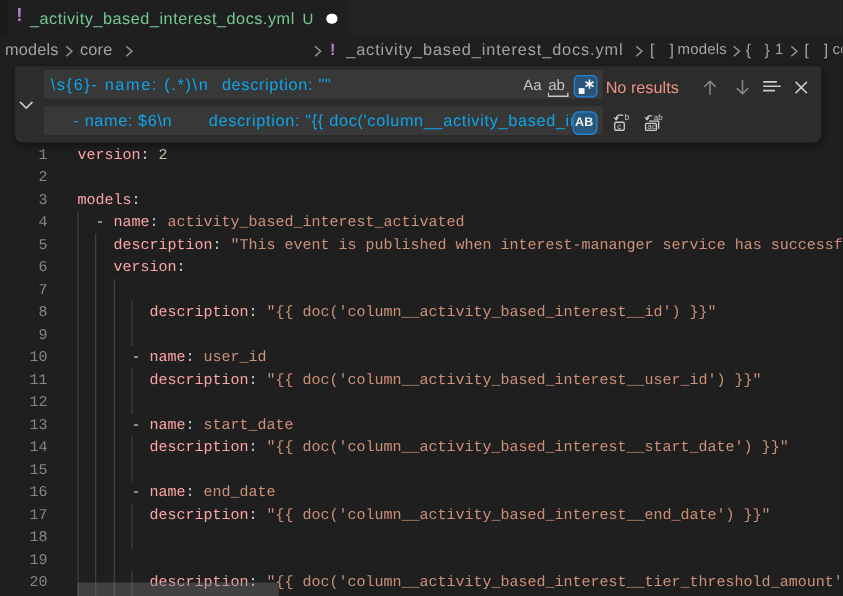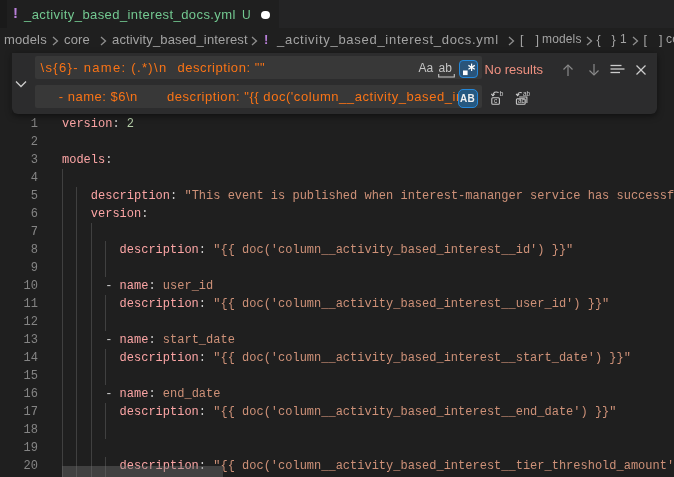--- a/index.html
+++ b/index.html
@@ -39,21 +39,21 @@
   #hscroll { position:absolute; left:62px; top:466px; width:161px; height:11px;
     background:rgba(121,121,121,0.38); z-index:30; }
 
   
   #find { position:absolute; left:12px; top:53px; width:645px; height:61px; background:#2c2c2d;
     border-bottom-left-radius:6px; border-bottom-right-radius:6px;
     box-shadow:0 2px 6px rgba(0,0,0,0.5); z-index:20; }
   #chev { position:absolute; left:1px; top:23px; }
   .inputbox { position:absolute; left:22.5px; width:447px; height:23px; background:#383838;
     border-radius:2px; overflow:hidden; }
-  .inputtext { position:absolute; left:6px; top:4px; font-size:13px; color:#f97316; white-space:pre; }
+  .inputtext { position:absolute; left:6px; top:4px; font-size:13px; color:#0ea5e9; white-space:pre; }
   .optbtn { position:absolute; color:#c5c5c5; font-size:12px; }
   #regexbtn { position:absolute; left:447px; top:6.5px; width:19px; height:18px;
     background:#2a547a; border:1px solid #2488db; border-radius:4px; }
   #noresults { position:absolute; left:472.5px; top:9px; font-size:13px; color:#f09181; }
   .navicon { position:absolute; }
   #abbadge { position:absolute; left:445.5px; top:35.5px; width:20px; height:19.5px; background:#265880;
     border:1px solid #2488db; border-radius:5px; color:#f0f0f0; font-size:10px; font-weight:700;
     text-align:center; line-height:17.5px; letter-spacing:0.2px; }
 </style>
 </head>
@@ -72,21 +72,20 @@
 
   <div id="crumbs">
     <span class="it" style="left:4px">models</span>
     <svg class="csep" style="left:51px" width="8" height="10" viewBox="0 0 8 10">
         <path d="M2 1 L6.5 5 L2 9" fill="none" stroke="#8f8f8f" stroke-width="1.3"></path>
       </svg>
     <span class="it" style="left:64px">core</span>
     <svg class="csep" style="left:99px" width="8" height="10" viewBox="0 0 8 10">
         <path d="M2 1 L6.5 5 L2 9" fill="none" stroke="#8f8f8f" stroke-width="1.3"></path>
       </svg>
-    <span class="it" style="left:112px">activity_based_interest</span>
     <svg class="csep" style="left:250px" width="8" height="10" viewBox="0 0 8 10">
         <path d="M2 1 L6.5 5 L2 9" fill="none" stroke="#8f8f8f" stroke-width="1.3"></path>
       </svg>
     <span class="it" style="left:264px; color:#b87fd9; font-weight:700">!</span>
     <span class="it" style="left:277px; letter-spacing:0.72px">_activity_based_interest_docs.yml</span>
     <svg class="csep" style="left:507px" width="8" height="10" viewBox="0 0 8 10">
         <path d="M2 1 L6.5 5 L2 9" fill="none" stroke="#8f8f8f" stroke-width="1.3"></path>
       </svg>
     <span class="it sym" style="left:520px">[</span>
       <span class="it sym" style="left:535.5px">]</span>
@@ -132,20 +131,21 @@
     <div class="ln" style="top:297px">14</div>
     <div class="ln" style="top:315px">15</div>
     <div class="ln" style="top:333px">16</div>
     <div class="ln" style="top:351px">17</div>
     <div class="ln" style="top:369px">18</div>
     <div class="ln" style="top:387px">19</div>
     <div class="ln" style="top:405px">20</div>
 
     <div class="cl" style="top:63px"><span class="k">version</span>: <span class="n">2</span></div>
     <div class="cl" style="top:99px"><span class="k">models</span>:</div>
+    <div class="cl" style="top:117px">  - <span class="k">name</span>: <span class="s">activity_based_interest_activated</span></div>
     <div class="cl" style="top:135px">    <span class="k">description</span>: <span class="s">"This event is published when interest-mananger service has successfully activated"</span></div>
     <div class="cl" style="top:153px">    <span class="k">version</span>:</div>
     <div class="cl" style="top:189px">        <span class="k">description</span>: <span class="s">"{{ doc('column__activity_based_interest__id') }}"</span></div>
     <div class="cl" style="top:225px">      - <span class="k">name</span>: <span class="s">user_id</span></div>
     <div class="cl" style="top:243px">        <span class="k">description</span>: <span class="s">"{{ doc('column__activity_based_interest__user_id') }}"</span></div>
     <div class="cl" style="top:279px">      - <span class="k">name</span>: <span class="s">start_date</span></div>
     <div class="cl" style="top:297px">        <span class="k">description</span>: <span class="s">"{{ doc('column__activity_based_interest__start_date') }}"</span></div>
     <div class="cl" style="top:333px">      - <span class="k">name</span>: <span class="s">end_date</span></div>
     <div class="cl" style="top:351px">        <span class="k">description</span>: <span class="s">"{{ doc('column__activity_based_interest__end_date') }}"</span></div>
     <div class="cl" style="top:405px">        <span class="k">description</span>: <span class="s">"{{ doc('column__activity_based_interest__tier_threshold_amount')</span></div>

